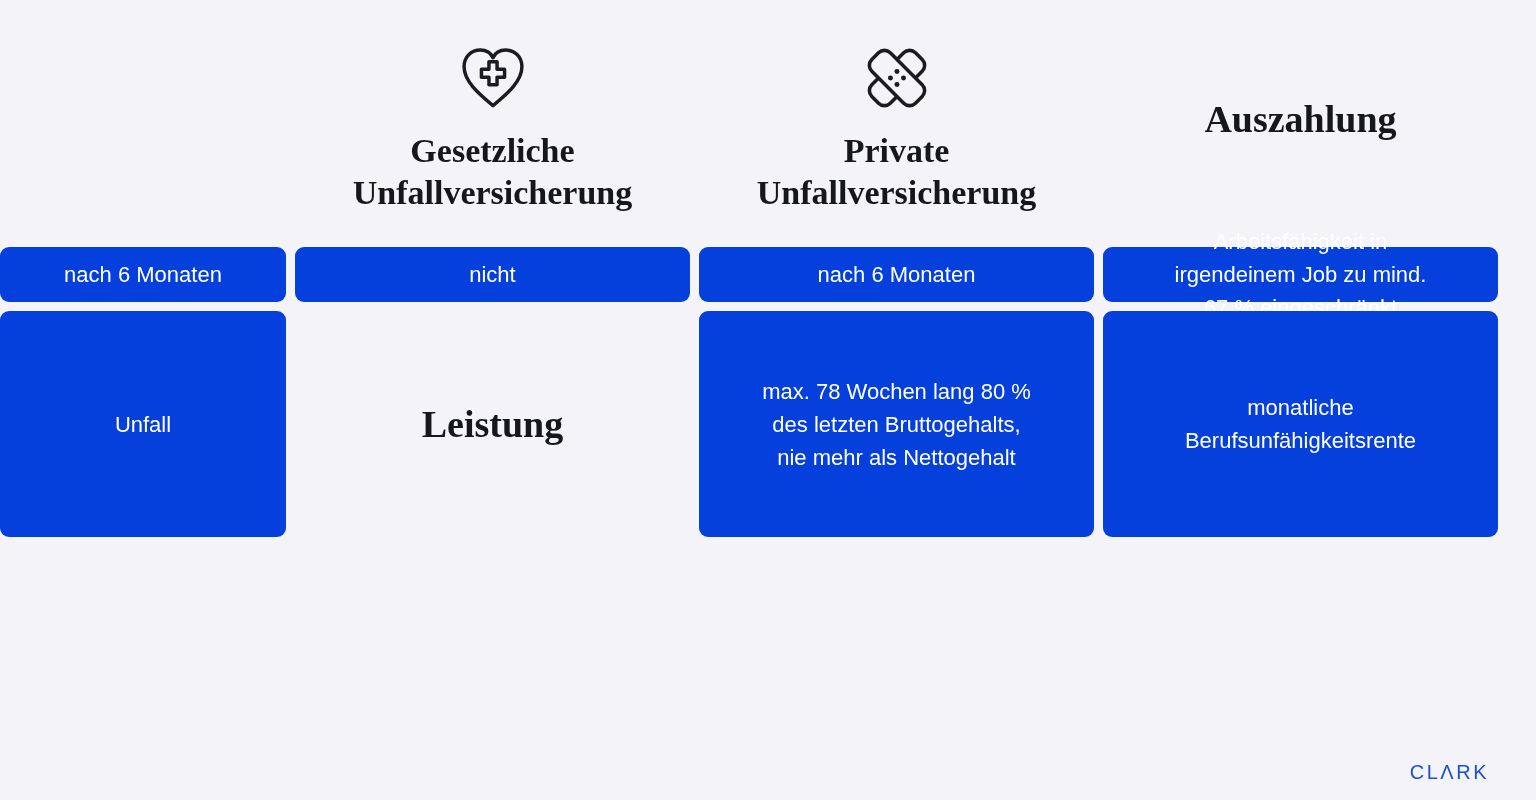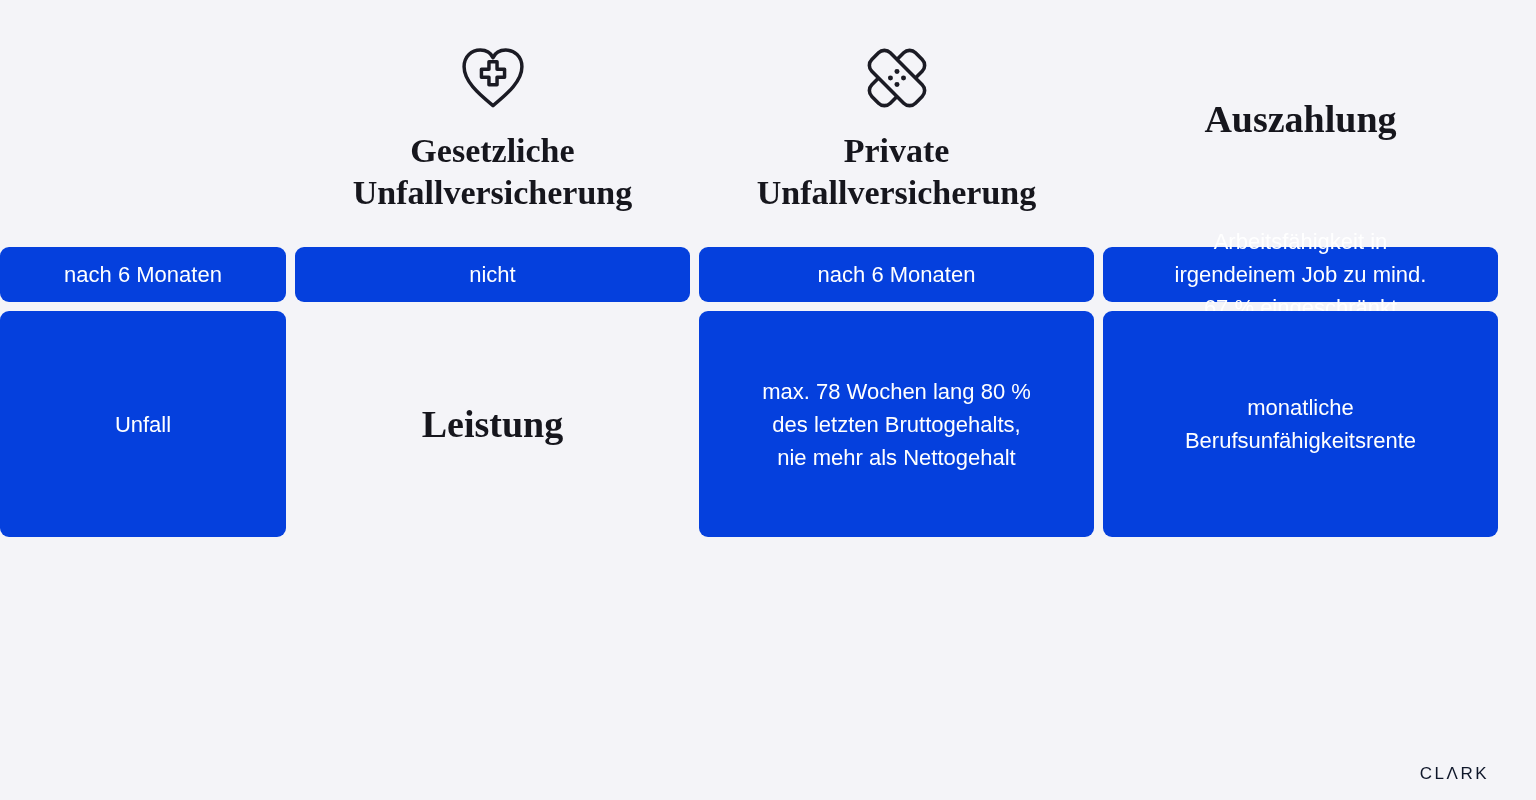--- a/index.html
+++ b/index.html
@@ -60,23 +60,23 @@
   .p + .p { margin-top: 27px; }
   
   svg { display: block; }
   .stroke { fill: none; stroke: #1b1b24; stroke-width: 3; }
   .fill { fill: #1b1b24; stroke: none; }
   .bg-fill { fill: #f4f4f8; stroke: #1b1b24; stroke-width: 3; }
   
   .logo {
     position: absolute;
     right: 47px; bottom: 16px;
-    font-size: 17px;
+    font-size: 20px;
     letter-spacing: 2.5px;
-    color: #0f172a;
+    color: #1d4ed8;
   }
 </style>
 </head>
 <body>
 
 <div class="layout">
 
   <div></div>
 
   <div class="head-cell">

